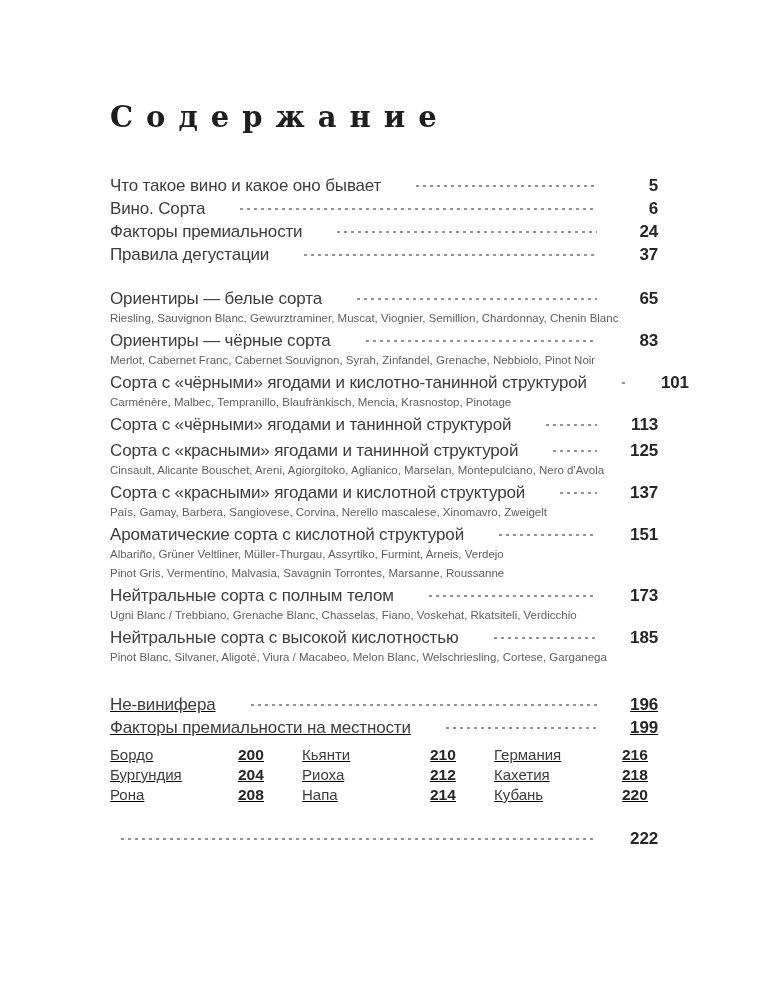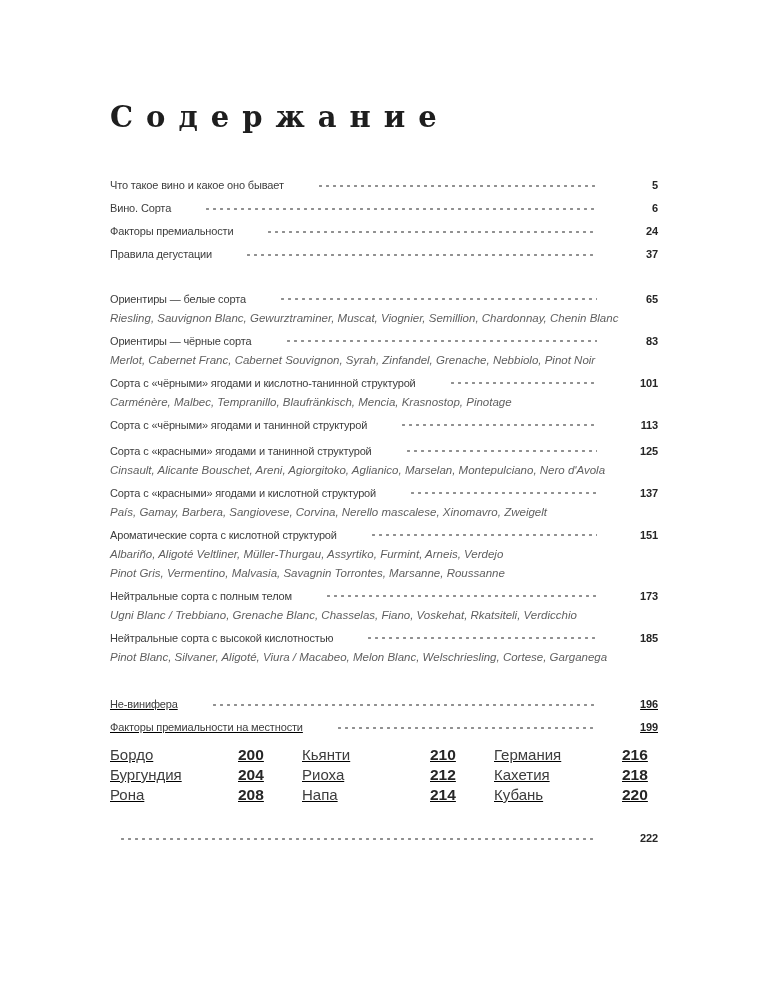--- a/index.html
+++ b/index.html
@@ -24,21 +24,21 @@
     font-weight: 700;
     font-size: 29px;
     letter-spacing: 13px;
     color: #1e1e1e;
     line-height: 34px;
     white-space: nowrap;
   }
   .toc-line {
     display: flex;
     align-items: baseline;
-    font-size: 11px;
+    font-size: 17px;
     letter-spacing: -0.15px;
     line-height: 23px;
     color: #3d3d3d;
     gap: 24px;
   }
   .toc-line .label { white-space: nowrap; flex-shrink: 0; }
   .leader {
     flex: 1 1 0;
     min-width: 8px;
     height: 4px;
@@ -56,21 +56,20 @@
     text-align: right;
     flex-shrink: 0;
   }
   .intro-block { margin-top: 40px; }
   .sections-block { margin-top: 22px; }
   .toc-section { margin-bottom: 4px; }
   .toc-section .main { line-height: 22px; }
   .toc-section .sub {
     margin-top: 1px;
     font-size: 11.5px;
-    font-style: italic;
     line-height: 15px;
     color: #5f5f5f;
     letter-spacing: 0;
     white-space: nowrap;
   }
   .outro-block { margin-top: 28px; text-decoration: underline; }
   .regions {
     display: flex;
     margin-top: 6px;
     text-decoration: underline;
@@ -172,21 +171,21 @@
         </div>
         <div class="sub">País, Gamay, Barbera, Sangiovese, Corvina, Nerello mascalese, Xinomavro, Zweigelt</div>
       </div>
 
       <div class="toc-section">
         <div class="toc-line main">
           <span class="label">Ароматические сорта с кислотной структурой</span>
           <span class="leader"></span>
           <span class="num">151</span>
         </div>
-        <div class="sub">Albariño, Aligoté Veltliner, Müller-Thurgau, Assyrtiko, Furmint, Arneis, Verdejo</div>
+        <div class="sub">Albariño, Grüner Veltliner, Müller-Thurgau, Assyrtiko, Furmint, Arneis, Verdejo</div>
       </div>
 
       <div class="toc-section">
         <div class="sub">Pinot Gris, Vermentino, Malvasia, Savagnin Torrontes, Marsanne, Roussanne</div>
       </div>
 
       <div class="toc-section">
         <div class="toc-line main">
           <span class="label">Нейтральные сорта с полным телом</span>
           <span class="leader"></span>

